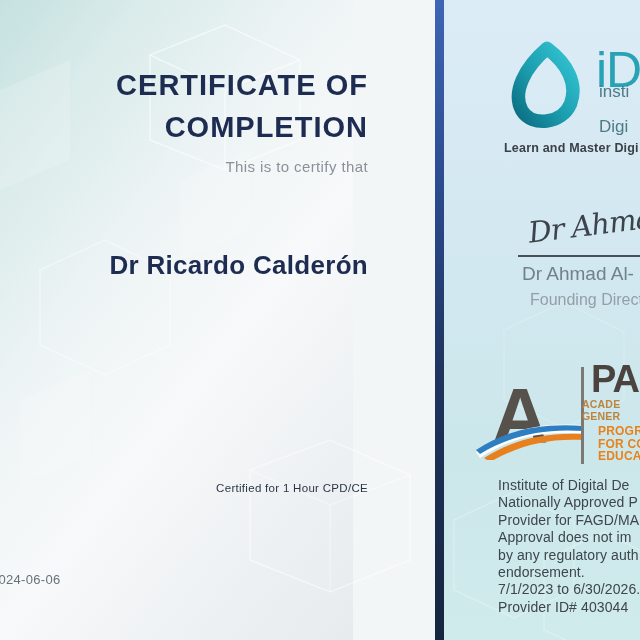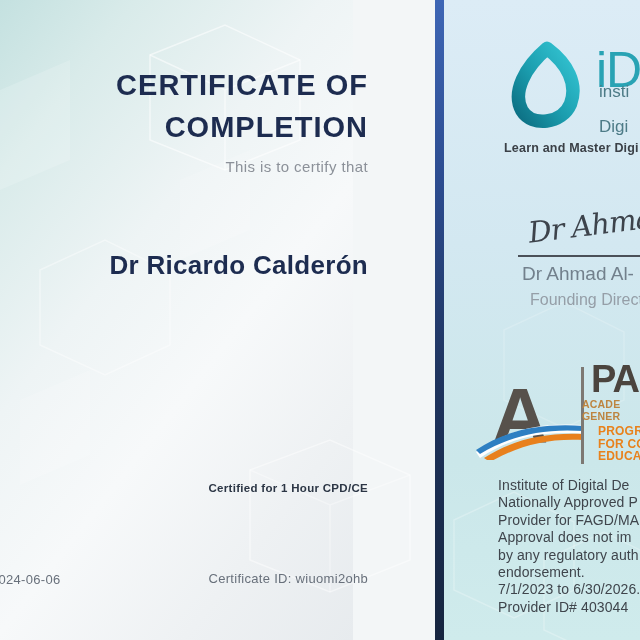--- a/index.html
+++ b/index.html
@@ -15,21 +15,21 @@
   .deco{position:absolute;left:0;top:0;pointer-events:none;}
   .left-col{position:absolute;left:0;width:368px;text-align:right;}
   .cert-title{
     top:64px;font-size:29px;font-weight:800;color:#1d2c50;
     letter-spacing:1px;line-height:42px;
   }
   .certify{top:158px;font-size:15px;color:#8c9199;letter-spacing:.4px;}
   .recipient{top:250px;font-size:26px;font-weight:800;color:#1d2c50;letter-spacing:.3px;}
   .completed{top:358px;font-size:15px;color:#8c9199;letter-spacing:.4px;}
   .course{top:380px;font-size:24.5px;font-weight:800;color:#16294a;line-height:34.5px;letter-spacing:.2px;}
-  .certified-for{top:482px;font-size:11.5px;font-weight:700;color:#2c3645;letter-spacing:.3px;}
+  .certified-for{top:482px;font-size:11.5px;font-weight:400;color:#2c3645;letter-spacing:.3px;}
   .issue-date{position:absolute;left:-9px;top:572px;font-size:13px;color:#68707b;letter-spacing:.3px;}
   .cert-id{top:571px;font-size:13px;color:#68707b;letter-spacing:.3px;}
   
   .divider{
     position:absolute;left:435px;top:0;width:9px;height:640px;
     background:linear-gradient(180deg,#3e66b5 0%,#2c4c90 28%,#1f3560 58%,#16253f 100%);
   }
   
   .right-panel{
     position:absolute;left:444px;top:0;width:196px;height:640px;
@@ -88,21 +88,20 @@
 
     <div class="left-col certify">This is to certify that</div>
 
     <div class="left-col recipient">Dr Ricardo Calderón</div>
 
 
 
     <div class="left-col certified-for">Certified for 1 Hour CPD/CE</div>
 
     <div class="issue-date">2024-06-06</div>
-    <div class="left-col cert-id">Certificate ID: wiuomi2ohb</div>
   </div>
 
   <div class="divider"></div>
 
   <div class="right-panel">
     <svg class="deco" width="196" height="640" viewBox="0 0 196 640">
       <g fill="none" stroke="#ffffff" stroke-opacity="0.25" stroke-width="1.5">
         <path d="M10 520 L70 492 L130 522 L130 590 L70 618 L10 590 Z"></path>
         <path d="M100 560 L160 532 L220 562 L220 630 L160 658 L100 630 Z"></path>
         <path d="M60 330 L120 302 L180 332 L180 400 L120 428 L60 400 Z" stroke-opacity="0.18"></path>

